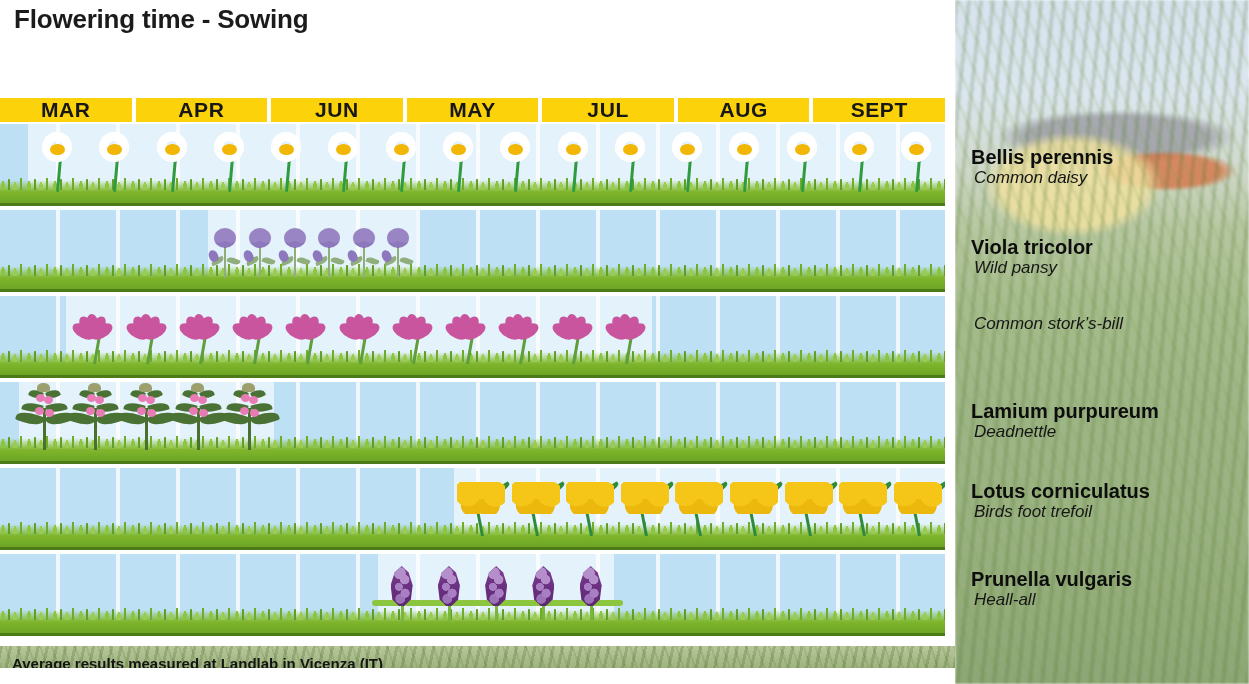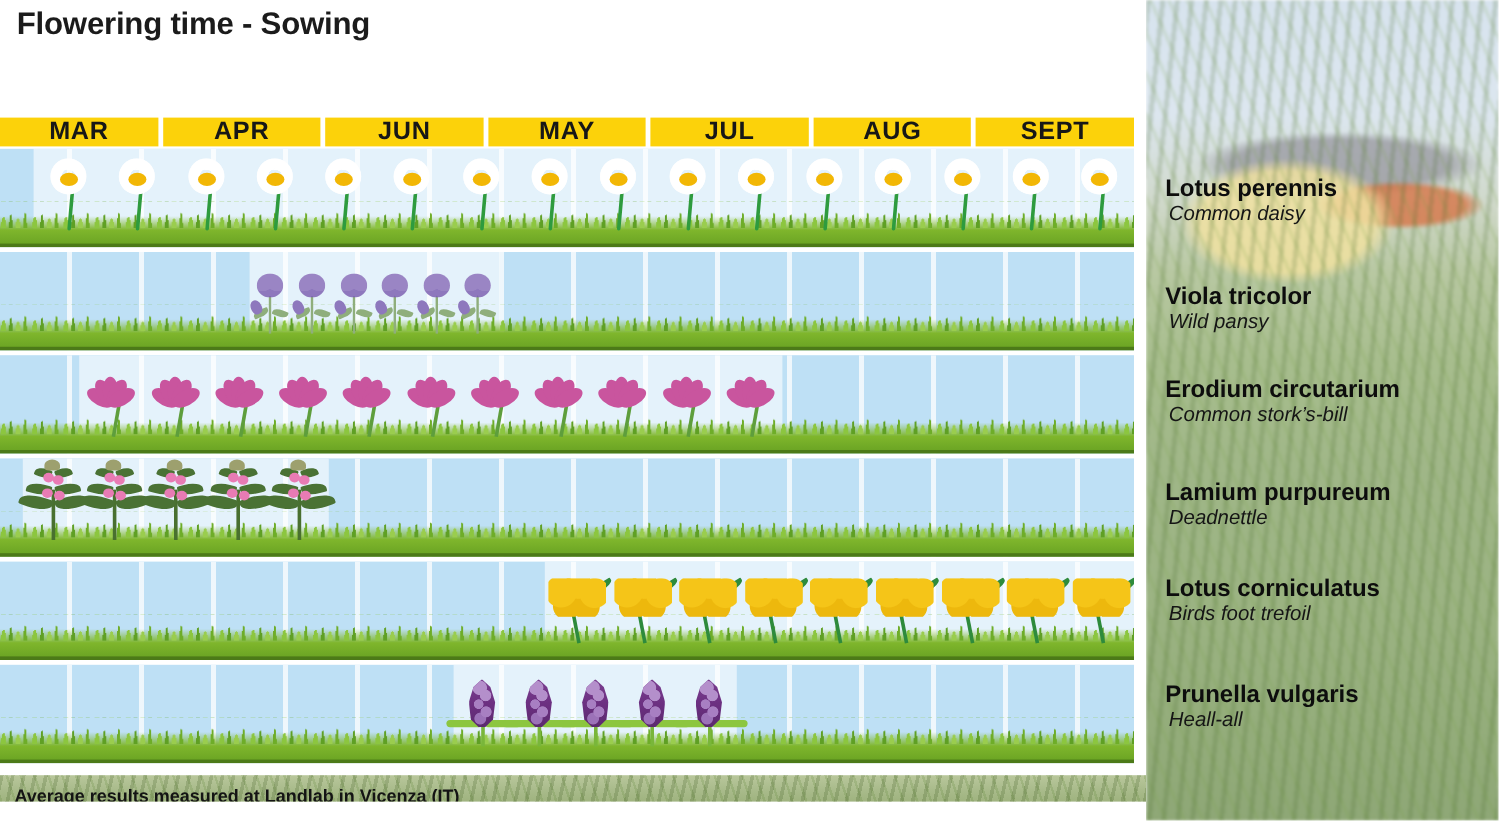--- a/index.html
+++ b/index.html
@@ -723,29 +723,28 @@
       </div>
 
     <div id="footer">
       <div id="footer-text">Average results measured at Landlab in Vicenza (IT)</div>
     </div>
   </div>
 
   <div id="legend-panel">
     <div id="legend-bg"></div>
   <div class="legend-item" style="top: 146px;">
-        <div class="legend-sci">Lotus perennis</div>
+        <div class="legend-sci">Bellis perennis</div>
         <div class="legend-com">Common daisy</div>
       </div>
       <div class="legend-item" style="top: 236px;">
         <div class="legend-sci">Viola tricolor</div>
         <div class="legend-com">Wild pansy</div>
       </div>
       <div class="legend-item" style="top: 314px;">
-        <div class="legend-sci">Erodium circutarium</div>
         <div class="legend-com">Common stork’s-bill</div>
       </div>
       <div class="legend-item" style="top: 400px;">
         <div class="legend-sci">Lamium purpureum</div>
         <div class="legend-com">Deadnettle</div>
       </div>
       <div class="legend-item" style="top: 480px;">
         <div class="legend-sci">Lotus corniculatus</div>
         <div class="legend-com">Birds foot trefoil</div>
       </div>

